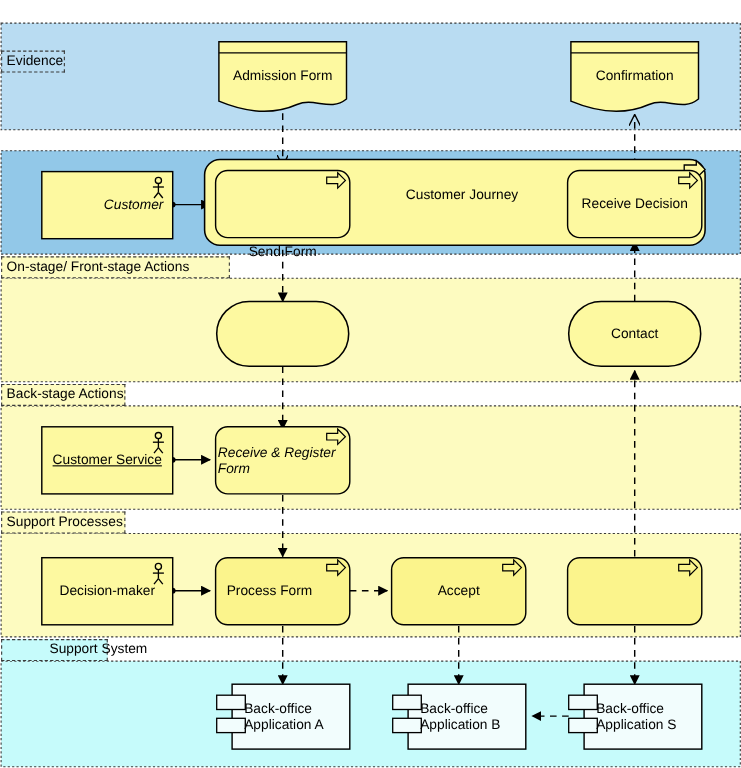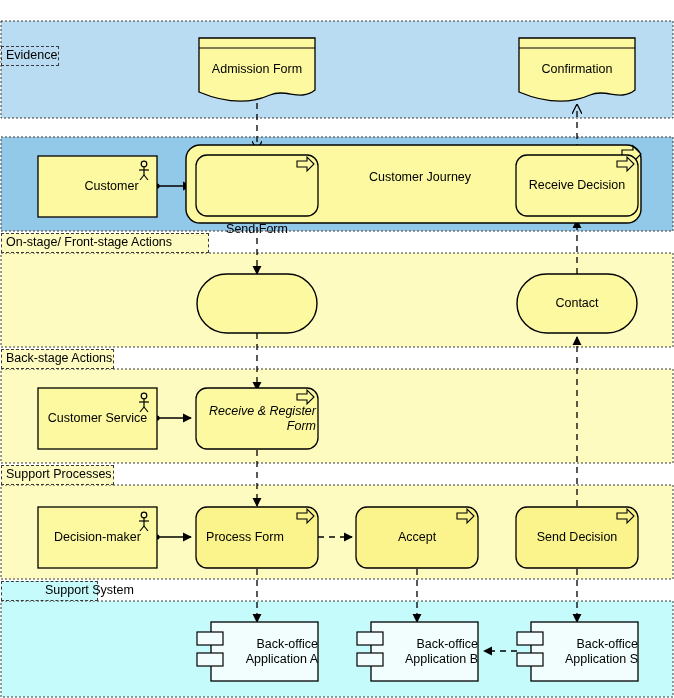--- a/index.html
+++ b/index.html
@@ -17,21 +17,21 @@
     border-top:1px dashed #3a3a3a;
     box-sizing:border-box;
     padding:1px 6px 1px 4px;
     white-space:nowrap;
     line-height:15px;
     z-index:6;
   }
   .node-label{
     position:absolute;
     display:flex;align-items:center;justify-content:center;
-    text-align:right;
+    text-align:left;
     font-size:12.5px;color:#000;
     line-height:15px;
     pointer-events:none;
     z-index:5;
   }
 </style>
 </head>
 <body>
 
 <div id="canvas">
@@ -192,32 +192,31 @@
 
   <div class="lane-label" style="left:1px;top:1px;width:58px;height:20px;background:#b9dcf2;margin-top:45px;">Evidence</div>
   <div class="lane-label" style="left:1px;top:233px;width:208px;height:20px;background:#fdfbc0;">On-stage/ Front-stage Actions</div>
   <div class="lane-label" style="left:1px;top:349px;width:113px;height:20px;background:#fdfbc0;">Back-stage Actions</div>
   <div class="lane-label" style="left:1px;top:465px;width:113px;height:20px;background:#fdfbc0;">Support Processes</div>
   <div class="lane-label" style="left:1px;top:581px;width:97px;height:20px;background:#c6fbfb;padding-left:43px;">Support System</div>
 
   <div class="node-label" style="left:199px;top:52px;width:116px;height:34px;">Admission Form</div>
   <div class="node-label" style="left:519px;top:52px;width:116px;height:34px;">Confirmation</div>
 
-  <div class="node-label" style="left:44px;top:156px;width:135px;height:61px;">Customer</div>
+  <div class="node-label" style="left:54px;top:156px;width:135px;height:61px;font-style:italic;">Customer</div>
   <div class="node-label" style="left:330px;top:152px;width:180px;height:16px;margin-top:17px;">Customer Journey</div>
   <div class="node-label" style="left:196px;top:155px;width:122px;height:61px;margin-top:44px;">Send Form</div>
   <div class="node-label" style="left:516px;top:155px;width:122px;height:61px;border-radius:20px;">Receive Decision</div>
 
   <div class="node-label" style="left:517px;top:274px;width:120px;height:59px;">Contact</div>
 
-  <div class="node-label" style="left:38px;top:388px;width:119px;height:61px;">Customer Service</div>
+  <div class="node-label" style="left:38px;top:388px;width:119px;height:61px;text-decoration:underline;">Customer Service</div>
   <div class="node-label" style="left:198px;top:388px;width:118px;height:61px;font-style:italic;">Receive &amp; Register Form</div>
 
   <div class="node-label" style="left:38px;top:507px;width:119px;height:61px;">Decision-maker</div>
   <div class="node-label" style="left:196px;top:507px;width:98px;height:61px;">Process Form</div>
   <div class="node-label" style="left:356px;top:507px;width:122px;height:61px;">Accept</div>
-  <div class="node-label" style="left:516px;top:507px;width:122px;height:61px;">Send Decision</div>
 
   <div class="node-label" style="left:222px;top:622px;width:96px;height:59px;">Back-office Application A</div>
   <div class="node-label" style="left:382px;top:622px;width:96px;height:59px;">Back-office Application B</div>
   <div class="node-label" style="left:542px;top:622px;width:96px;height:59px;">Back-office Application S</div>
 
 </div>
 
 </body></html>

